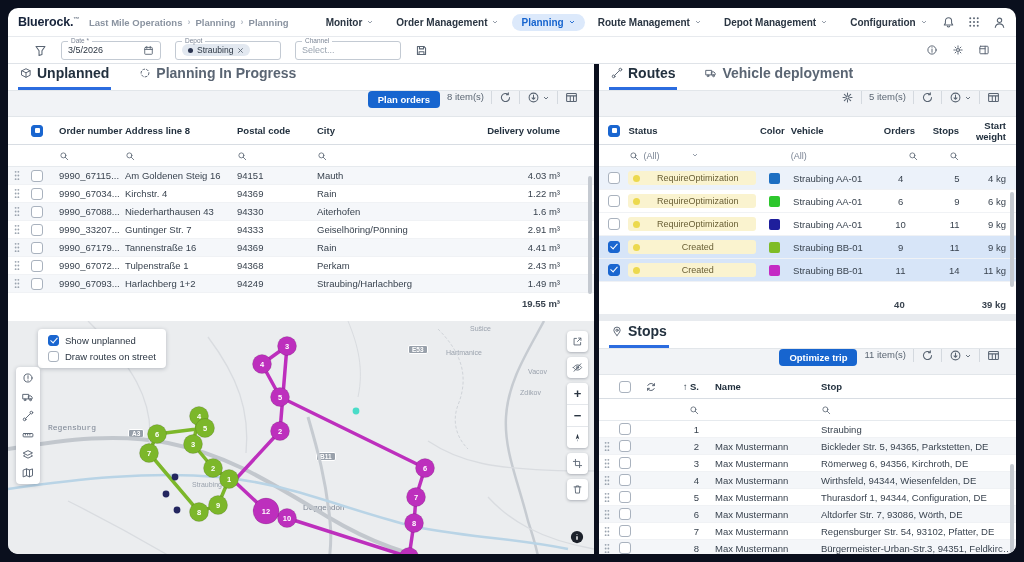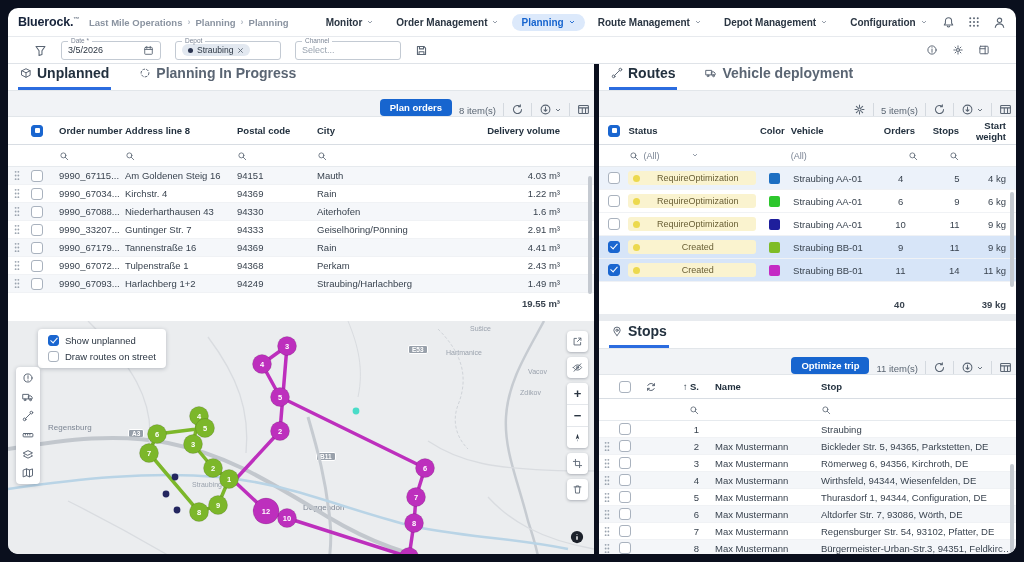--- a/index.html
+++ b/index.html
@@ -44,22 +44,22 @@
   .panel-l{width:586px;background:#fff;display:flex;flex-direction:column;position:relative;}
   .pgap{width:5px;background:#0a0f1d;}
   .panel-r{flex:1;background:#fff;display:flex;flex-direction:column;position:relative;min-width:0;}
 
   .tabs{height:26px;display:flex;align-items:flex-end;gap:26px;padding:0 0 0 10px;
     border-bottom:1px solid #e2e6ea;flex:0 0 auto;background:#fff;}
   .tab{display:flex;align-items:center;gap:5px;font-size:14px;font-weight:700;color:#5a6573;
     padding:0 2px 6px 2px;border-bottom:3px solid transparent;}
   .tab.active{color:#22303e;border-bottom-color:#2b6cdf;}
 
-  .tbar{height:25px;background:#f1f3f6;display:flex;align-items:flex-end;justify-content:flex-end;
-    padding:0 4px;gap:7px;border-bottom:1px solid #e2e6ea;flex:0 0 auto;}
+  .tbar{height:25px;background:#f1f3f6;display:flex;align-items:flex-start;justify-content:flex-end;
+    padding:0 16px;gap:7px;border-bottom:1px solid #e2e6ea;flex:0 0 auto;}
   .btn{background:#1765cf;color:#fff;font-size:9.5px;font-weight:700;border-radius:4px;
     padding:3px 10px;white-space:nowrap;}
   .count{font-size:9.5px;color:#5b6673;}
   .tdiv{width:1px;height:13px;background:#d4d9df;}
   .tbtn{display:flex;align-items:center;gap:2px;}
 
   
   .th{display:flex;align-items:center;height:27px;border-bottom:1px solid #d8dde3;
     font-size:9.5px;font-weight:700;color:#22303e;flex:0 0 auto;background:#fff;}
   .tf{display:flex;align-items:center;height:21px;border-bottom:1px solid #e6eaee;
@@ -510,21 +510,21 @@
             <span class="lc-order"></span>
         <span class="lc-addr"></span>
             <span class="lc-postal"></span>
             <span class="lc-city"></span>
         <span class="lc-vol">19.55 m³</span>
       </div>
       <div style="height:8px;background:#fff;flex:0 0 auto;"></div>
 
       <div class="map">
         <div class="map-labels">
-              <span class="map-label town" style="left: 40px; top: 102px;">Regensburg</span>
+              <span class="map-label town" style="left: 40px; top: 102px; font-family: Liberation Mono, monospace;">Regensburg</span>
               <span class="map-label town-sm" style="left: 184px; top: 160px;">Straubing</span>
               <span class="map-label town" style="left: 295px; top: 182px;">Deggendorf</span>
               <span class="map-label town-sm" style="left: 462px; top: 4px;">Sušice</span>
               <span class="map-label town-sm" style="left: 438px; top: 28px;">Hartmanice</span>
               <span class="map-label town-sm" style="left: 520px; top: 47px;">Vacov</span>
               <span class="map-label town-sm" style="left: 512px; top: 68px;">Zdíkov</span>
               <span class="map-label shield" style="left: 120px; top: 108px;">A3</span>
               <span class="map-label shield" style="left: 308px; top: 131px;">B11</span>
               <span class="map-label shield" style="left: 400px; top: 24px;">E53</span>
             </div>

